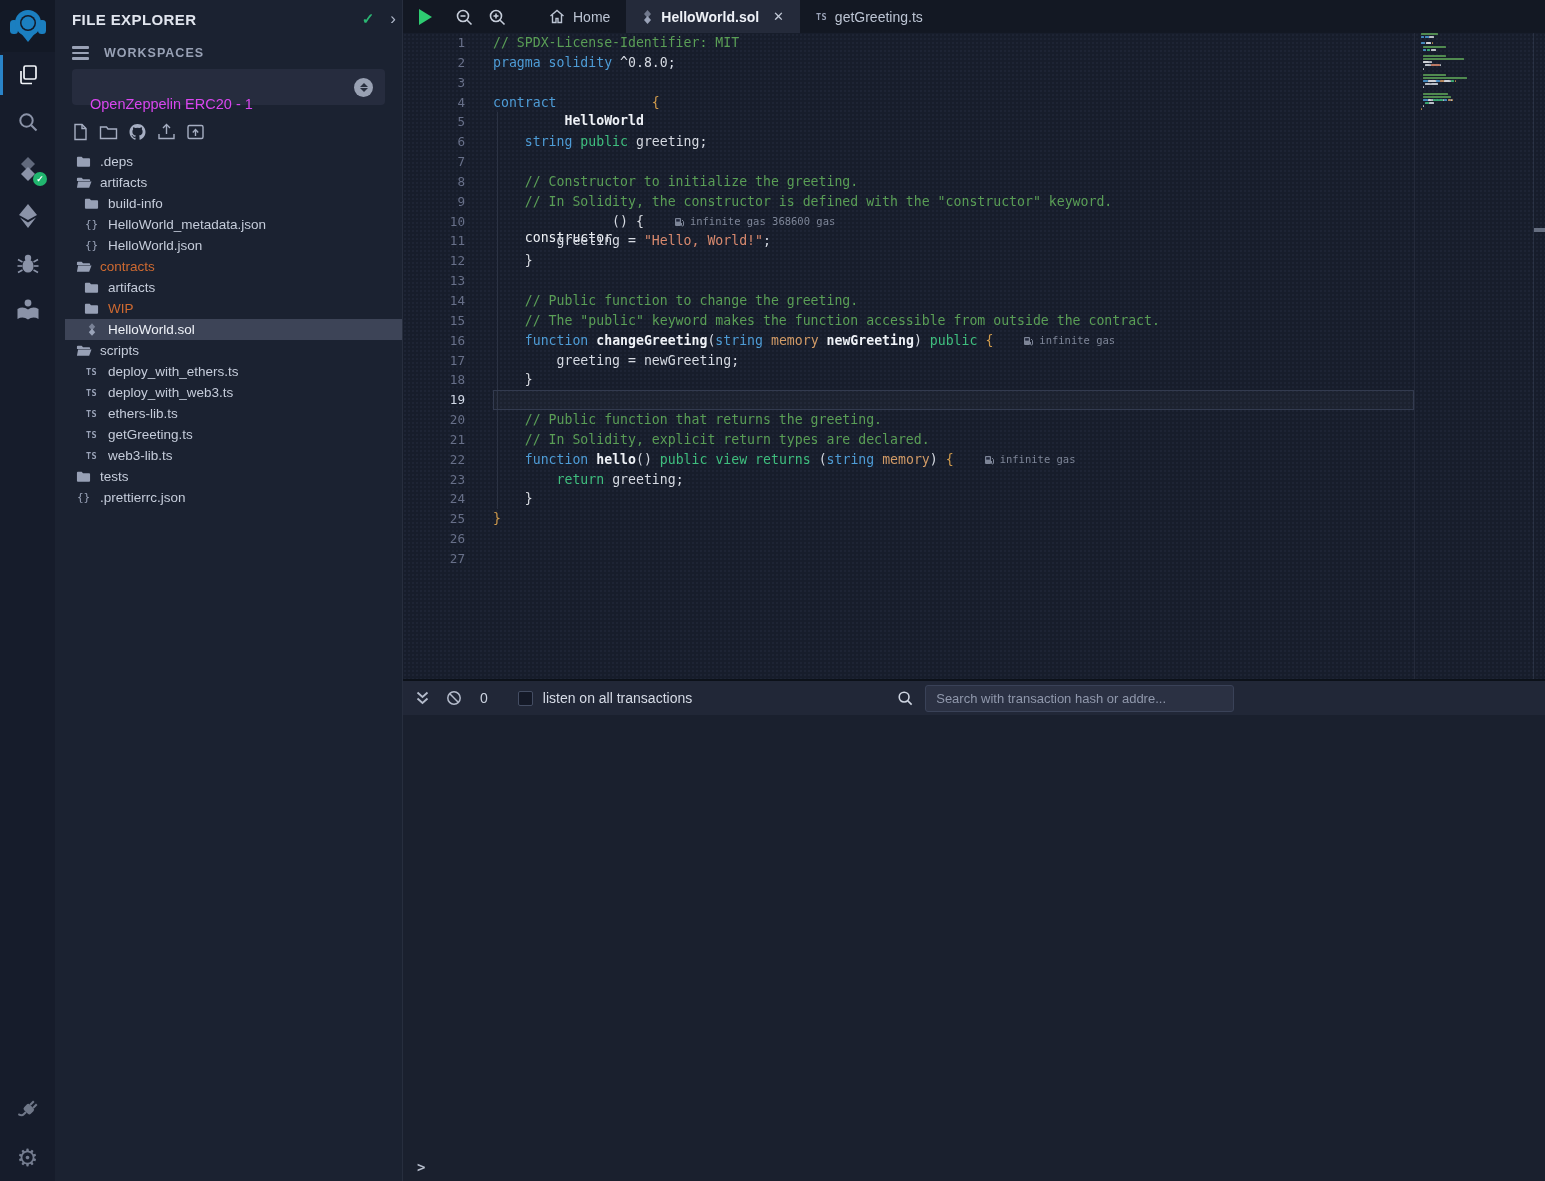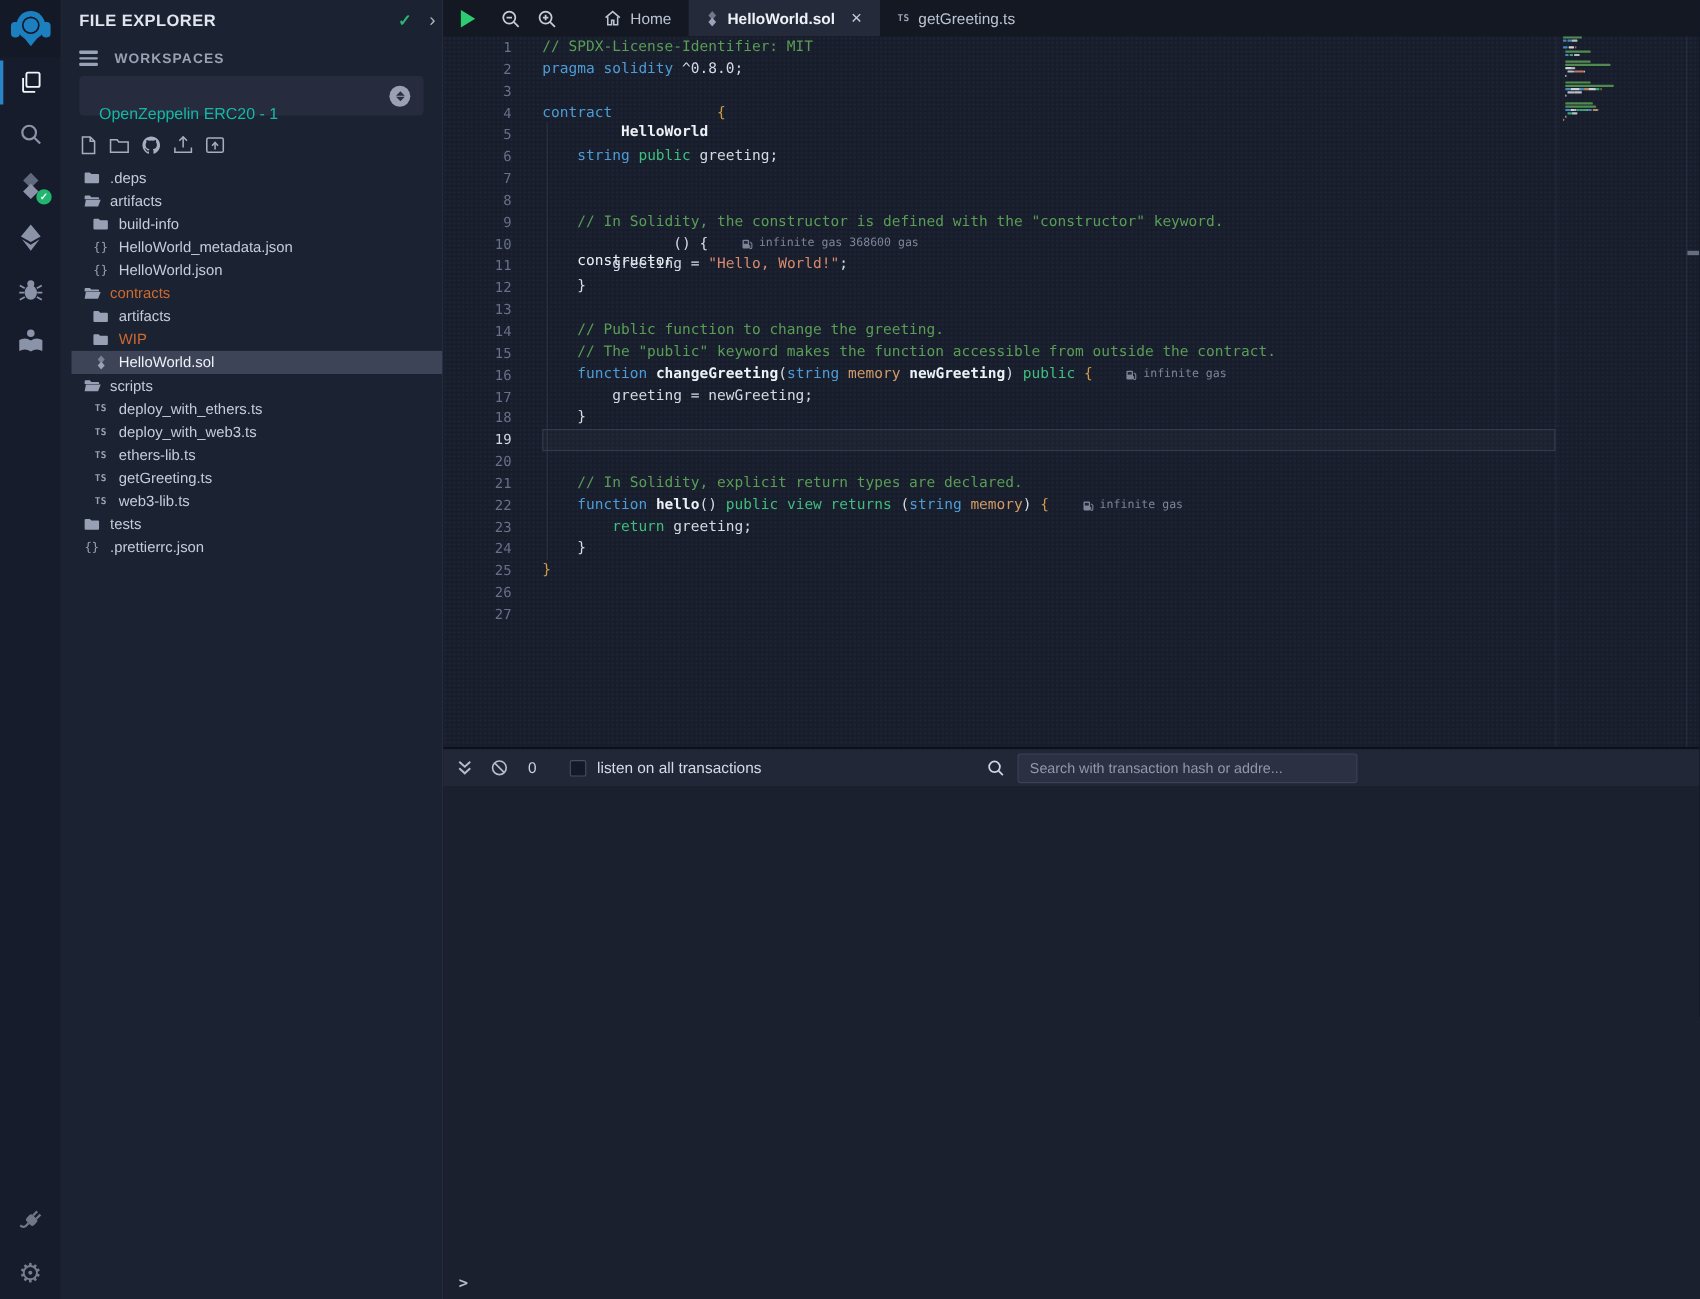--- a/index.html
+++ b/index.html
@@ -24,21 +24,21 @@
   #explorer { position:absolute; left:55px; top:0; width:348px; height:1181px; background:#1b2231; border-right:1px solid #272e3e; }
   #exp-header { display:flex; align-items:center; padding:10px 6px 4px 17px; }
   #exp-title { font-size:15px; font-weight:600; letter-spacing:.4px; color:#e1e5ee; flex:1; }
   #exp-check { color:#2bb673; font-size:15px; font-weight:bold; margin-right:16px; }
   #exp-chevron { color:#aeb6c8; font-size:17px; line-height:14px; }
   #workspaces-row { display:flex; align-items:center; gap:15px; padding:14px 17px 0 17px; }
   #ws-label { font-size:12.5px; letter-spacing:1px; color:#98a1b5; font-weight:600; }
   .hamburger { display:inline-flex; flex-direction:column; gap:3px; }
   .hamburger i { width:17px; height:2.4px; background:#9aa2b6; border-radius:1px; }
   #ws-select { margin:9px 17px 0 17px; height:36px; background:#262c3e; border-radius:4px; display:flex; align-items:center; padding:0 12px 0 18px; }
-  #ws-name { flex:1; color:#14b8a6; font-size:14.5px;margin-top:33px; }
+  #ws-name { flex:1; color:#d946ef; font-size:14.5px;margin-top:33px; }
   .sort-circle { width:19px; height:19px; border-radius:50%; background:#99a1b3; display:flex; flex-direction:column; align-items:center; justify-content:center; gap:1px; }
   .sort-circle i { width:0; height:0; border-left:4px solid transparent; border-right:4px solid transparent; }
   .sort-circle i.up { border-bottom:4px solid #2a3040; }
   .sort-circle i.dn { border-top:4px solid #2a3040; }
   #exp-toolbar { display:flex; align-items:center; gap:10px; padding:18px 0 6px 17px; color:#a6aec2; }
   #exp-toolbar .tb { display:inline-flex; }
 
   #file-tree { margin-left:10px; margin-top:4px; }
   .tree-row { display:flex; align-items:center; height:21px; font-size:13.5px; color:#c5ccda; }
   .tree-row.selected { background:#3d4457; color:#eef1f7; }
@@ -402,41 +402,41 @@
     <div id="editor" class="hatch">
       <div id="indent-guide"></div>
       <div id="code-lines">
           <div class="crow"><span class="ln">1</span><span class="cd"><span style="color: rgb(90, 158, 86);">// SPDX-License-Identifier: MIT</span></span></div>
           <div class="crow"><span class="ln">2</span><span class="cd"><span style="color: rgb(78, 156, 214);">pragma</span><span> </span><span style="color: rgb(78, 156, 214);">solidity</span><span style="color: rgb(214, 218, 226);"> ^0.8.0;</span></span></div>
           <div class="crow"><span class="ln">3</span><span class="cd"></span></div>
           <div class="crow"><span class="ln">4</span><span class="cd"><span style="color: rgb(78, 156, 214);">contract</span><span> </span><span style="color: rgb(238, 241, 246); font-weight: bold; margin-top: 37px;">HelloWorld</span><span> </span><span style="color: rgb(207, 154, 76);">{</span></span></div>
           <div class="crow"><span class="ln">5</span></div>
           <div class="crow"><span class="ln">6</span><span class="cd"><span>    </span><span style="color: rgb(78, 156, 214);">string</span><span> </span><span style="color: rgb(63, 190, 126);">public</span><span> </span><span style="color: rgb(214, 218, 226);">greeting;</span></span></div>
           <div class="crow"><span class="ln">7</span><span class="cd"></span></div>
-          <div class="crow"><span class="ln">8</span></div>
+          <div class="crow"><span class="ln">8</span><span class="cd"><span>    </span><span style="color: rgb(90, 158, 86);">// Constructor to initialize the greeting.</span></span></div>
           <div class="crow"><span class="ln">9</span><span class="cd"><span>    </span><span style="color: rgb(90, 158, 86);">// In Solidity, the constructor is defined with the "constructor" keyword.</span></span></div>
           <div class="crow"><span class="ln">10</span><span class="cd"><span>    </span><span style="color: rgb(238, 241, 246); font-weight: normal; margin-top: 32px;">constructor</span><span style="color: rgb(214, 218, 226);">() </span><span style="color: rgb(218, 221, 227);">{</span><span class="gas-hint"><svg width="11" height="11" viewBox="0 0 11 11">
                   <rect x="1" y="2" width="6" height="8" rx="1" fill="#7d8597"></rect>
                   <rect x="2.2" y="3.2" width="3.6" height="2.4" fill="#20263a"></rect>
                   <path d="M8 4 L9.5 5.5 V9 a1 1 0 0 1 -2 0 V7" stroke="#7d8597" stroke-width="1" fill="none"></path>
                 </svg><span>infinite gas 368600 gas</span></span></span></div>
           <div class="crow"><span class="ln">11</span><span class="cd"><span>        </span><span style="color: rgb(214, 218, 226);">greeting </span><span style="color: rgb(214, 218, 226);">= </span><span style="color: rgb(217, 138, 110);">"Hello, World!"</span><span style="color: rgb(214, 218, 226);">;</span></span></div>
           <div class="crow"><span class="ln">12</span><span class="cd"><span>    </span><span style="color: rgb(218, 221, 227);">}</span></span></div>
           <div class="crow"><span class="ln">13</span><span class="cd"></span></div>
           <div class="crow"><span class="ln">14</span><span class="cd"><span>    </span><span style="color: rgb(90, 158, 86);">// Public function to change the greeting.</span></span></div>
           <div class="crow"><span class="ln">15</span><span class="cd"><span>    </span><span style="color: rgb(90, 158, 86);">// The "public" keyword makes the function accessible from outside the contract.</span></span></div>
           <div class="crow"><span class="ln">16</span><span class="cd"><span>    </span><span style="color: rgb(78, 156, 214);">function</span><span> </span><span style="color: rgb(238, 241, 246); font-weight: bold;">changeGreeting</span><span style="color: rgb(214, 218, 226);">(</span><span style="color: rgb(78, 156, 214);">string</span><span> </span><span style="color: rgb(209, 154, 102);">memory</span><span> </span><span style="color: rgb(238, 241, 246); font-weight: bold;">newGreeting</span><span style="color: rgb(214, 218, 226);">) </span><span style="color: rgb(63, 190, 126);">public</span><span> </span><span style="color: rgb(207, 154, 76);">{</span><span class="gas-hint"><svg width="11" height="11" viewBox="0 0 11 11">
                   <rect x="1" y="2" width="6" height="8" rx="1" fill="#7d8597"></rect>
                   <rect x="2.2" y="3.2" width="3.6" height="2.4" fill="#20263a"></rect>
                   <path d="M8 4 L9.5 5.5 V9 a1 1 0 0 1 -2 0 V7" stroke="#7d8597" stroke-width="1" fill="none"></path>
                 </svg><span>infinite gas</span></span></span></div>
           <div class="crow"><span class="ln">17</span><span class="cd"><span>        </span><span style="color: rgb(214, 218, 226);">greeting </span><span style="color: rgb(214, 218, 226);">= </span><span style="color: rgb(214, 218, 226);">newGreeting;</span></span></div>
           <div class="crow"><span class="ln">18</span><span class="cd"><span>    </span><span style="color: rgb(218, 221, 227);">}</span></span></div>
           <div class="crow cur"><span class="ln">19</span><span class="cd"></span></div>
-          <div class="crow"><span class="ln">20</span></div>
+          <div class="crow"><span class="ln">20</span><span class="cd"><span>    </span><span style="color: rgb(90, 158, 86);">// Public function that returns the greeting.</span></span></div>
           <div class="crow"><span class="ln">21</span><span class="cd"><span>    </span><span style="color: rgb(90, 158, 86);">// In Solidity, explicit return types are declared.</span></span></div>
           <div class="crow"><span class="ln">22</span><span class="cd"><span>    </span><span style="color: rgb(78, 156, 214);">function</span><span> </span><span style="color: rgb(238, 241, 246); font-weight: bold;">hello</span><span style="color: rgb(214, 218, 226);">() </span><span style="color: rgb(63, 190, 126);">public</span><span> </span><span style="color: rgb(63, 190, 126);">view</span><span> </span><span style="color: rgb(63, 190, 126);">returns</span><span> </span><span style="color: rgb(214, 218, 226);">(</span><span style="color: rgb(78, 156, 214);">string</span><span> </span><span style="color: rgb(209, 154, 102);">memory</span><span style="color: rgb(214, 218, 226);">) </span><span style="color: rgb(207, 154, 76);">{</span><span class="gas-hint"><svg width="11" height="11" viewBox="0 0 11 11">
                   <rect x="1" y="2" width="6" height="8" rx="1" fill="#7d8597"></rect>
                   <rect x="2.2" y="3.2" width="3.6" height="2.4" fill="#20263a"></rect>
                   <path d="M8 4 L9.5 5.5 V9 a1 1 0 0 1 -2 0 V7" stroke="#7d8597" stroke-width="1" fill="none"></path>
                 </svg><span>infinite gas</span></span></span></div>
           <div class="crow"><span class="ln">23</span><span class="cd"><span>        </span><span style="color: rgb(63, 190, 126);">return</span><span> </span><span style="color: rgb(214, 218, 226);">greeting;</span></span></div>
           <div class="crow"><span class="ln">24</span><span class="cd"><span>    </span><span style="color: rgb(218, 221, 227);">}</span></span></div>
           <div class="crow"><span class="ln">25</span><span class="cd"><span style="color: rgb(207, 154, 76);">}</span></span></div>
           <div class="crow"><span class="ln">26</span><span class="cd"></span></div>

